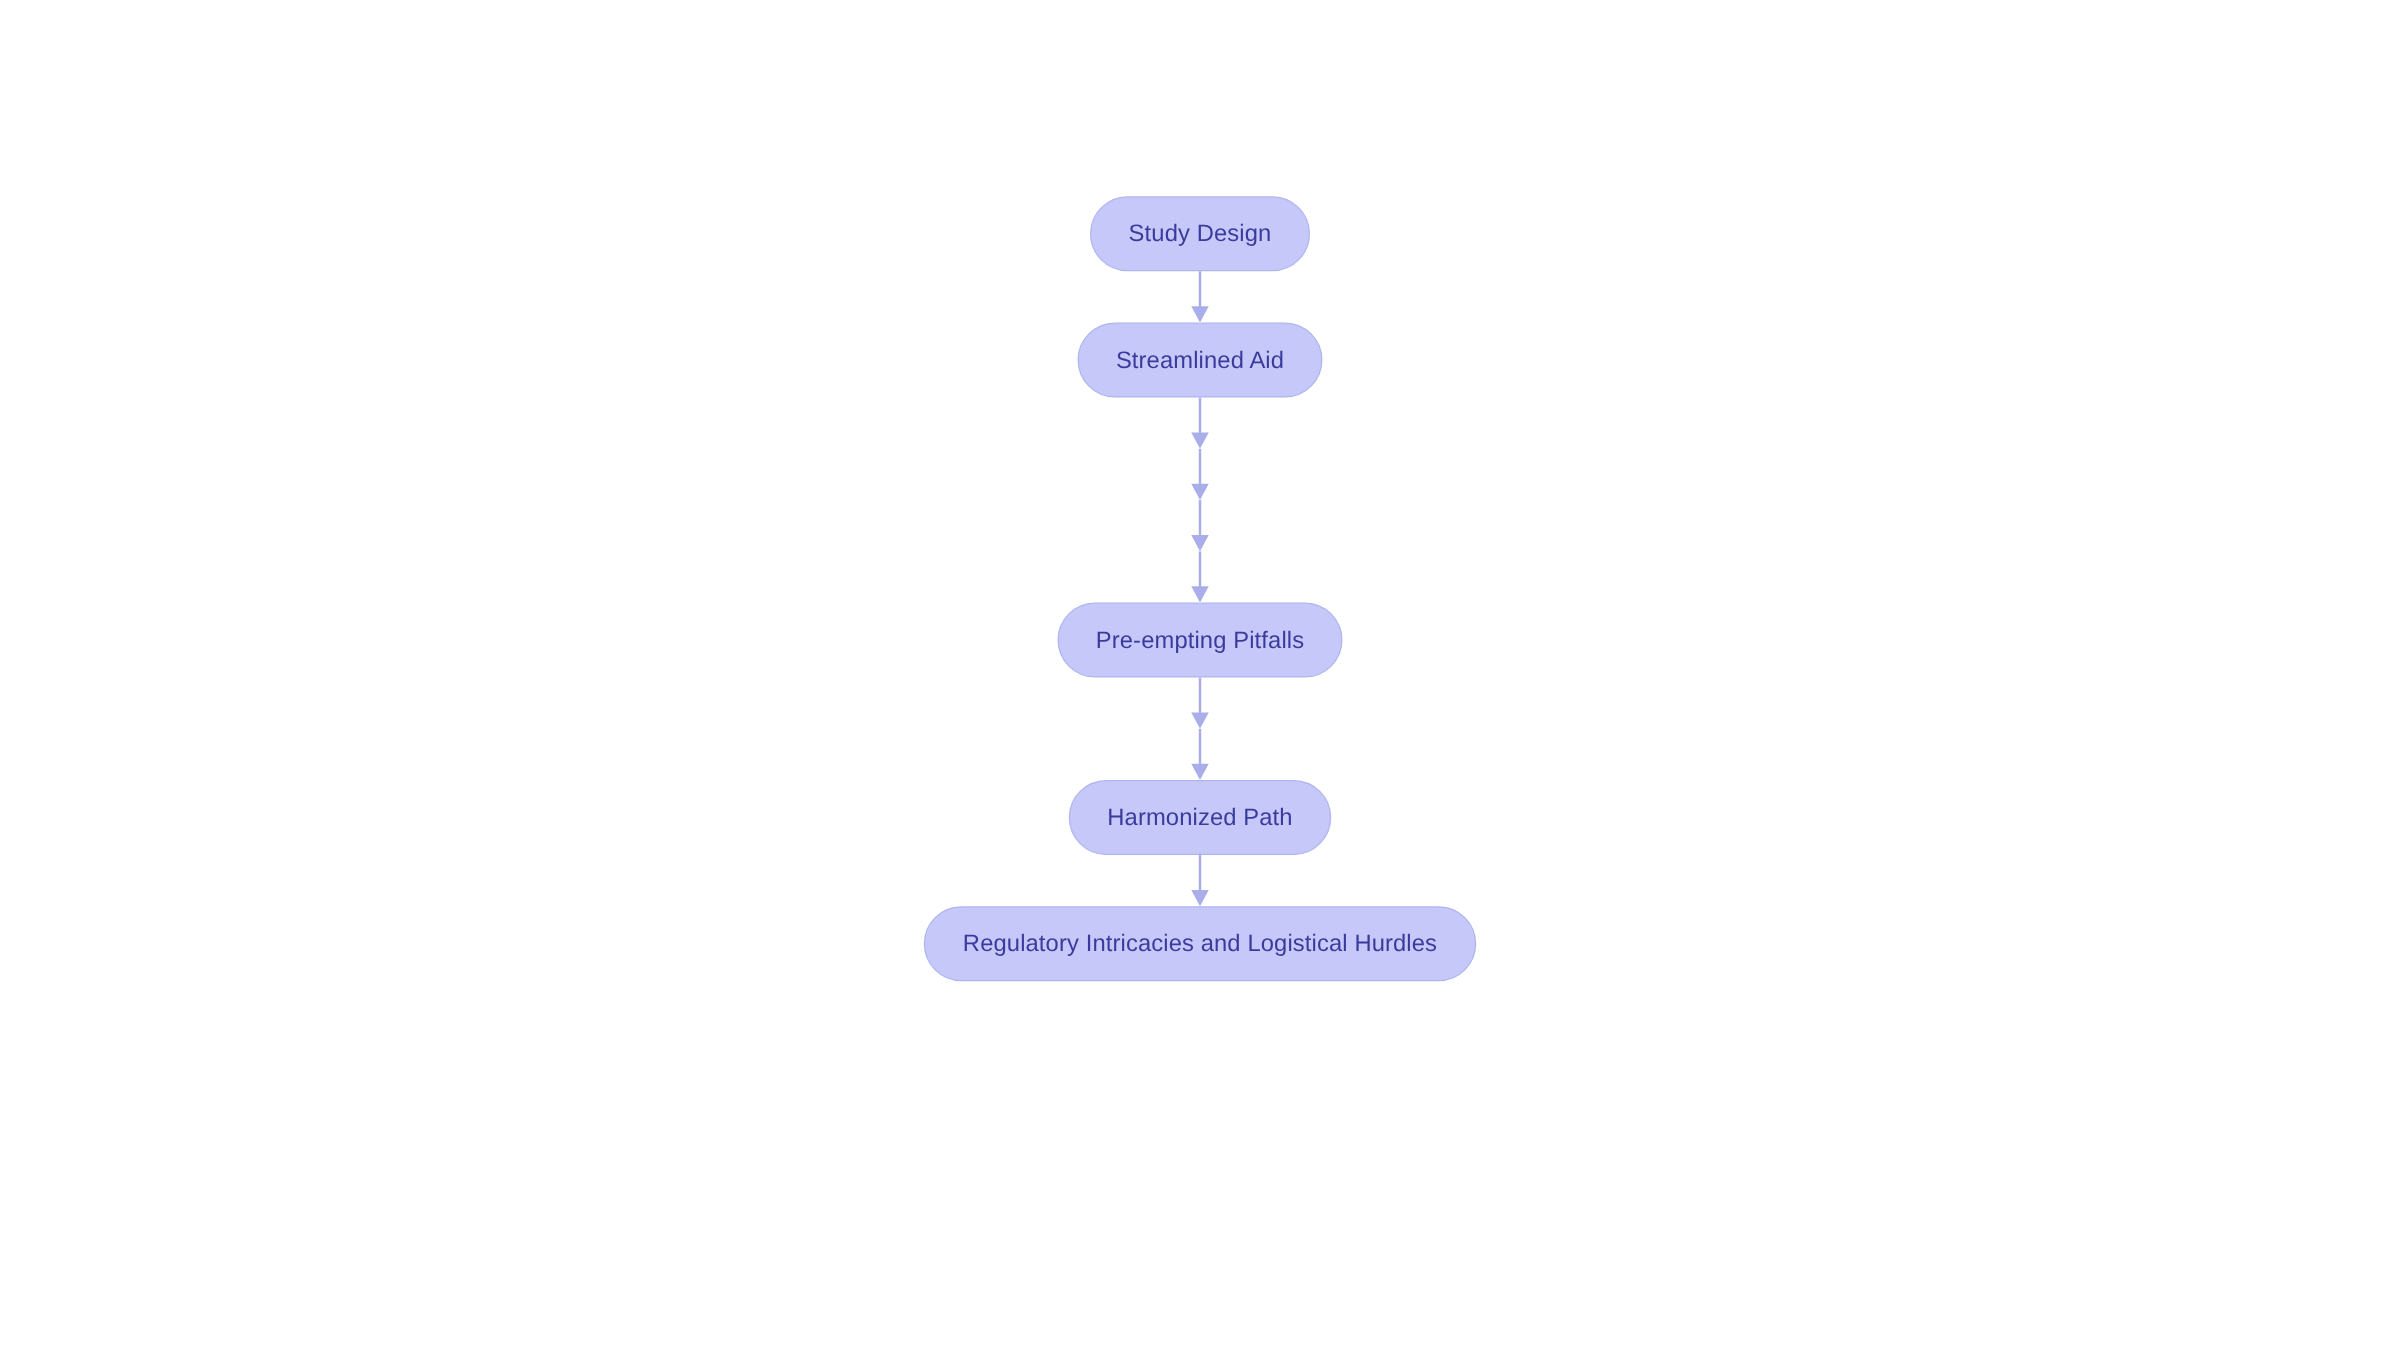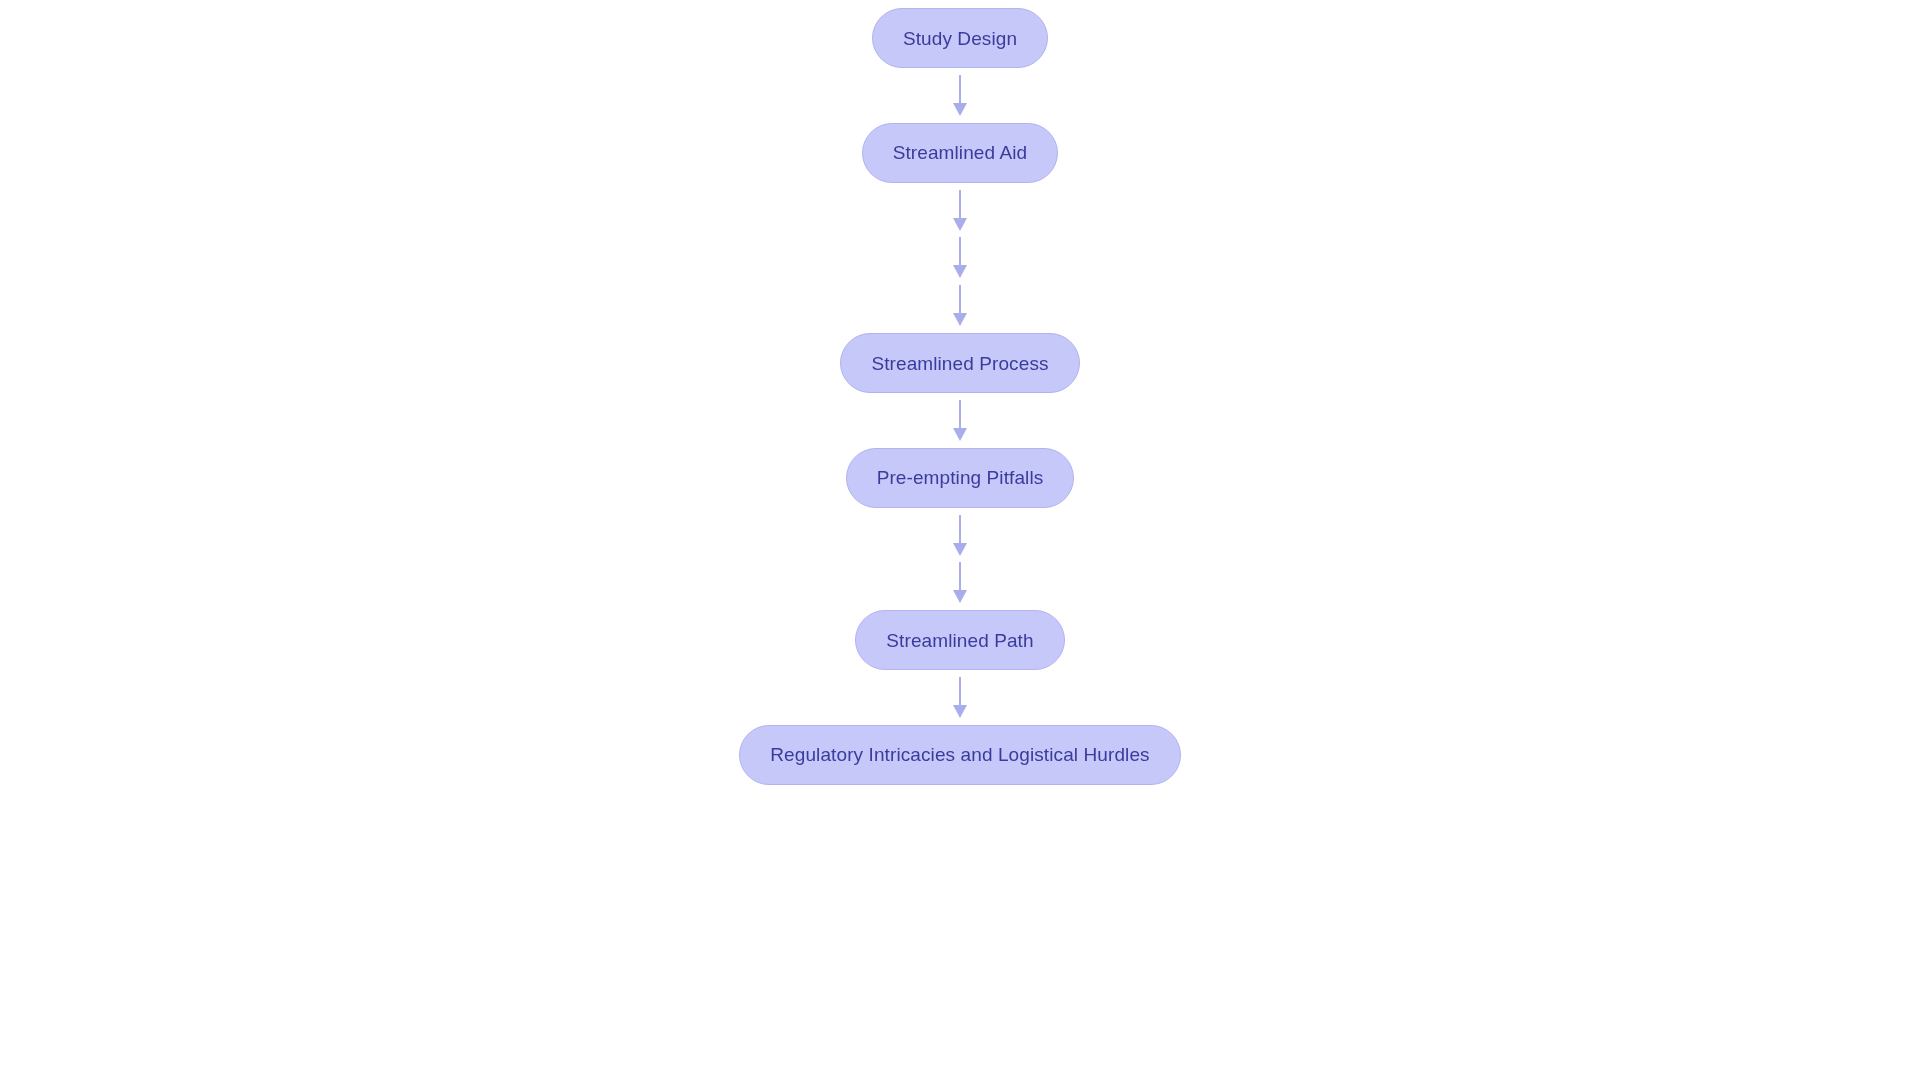--- a/index.html
+++ b/index.html
@@ -21,21 +21,21 @@
 
   .chart-stack {
     position: absolute;
     left: 0;
     top: 0;
     width: 1920px;
     height: 785px;
     display: flex;
     flex-direction: column;
     align-items: center;
-    justify-content: space-between;
+    justify-content: flex-end;
     padding-top: 8px;
     box-sizing: border-box;
   }
 
   .node {
     position: relative;
     box-sizing: border-box;
     height: 60px;
     border-radius: 30px;
     background: #c5c8f8;
@@ -114,23 +114,20 @@
       <div class="connector-line"></div>
       <div class="connector-arrow"></div>
     </div>
 
 
     <div class="connector">
       <div class="connector-line"></div>
       <div class="connector-arrow"></div>
     </div>
 
-    <div class="node">
-      <span class="node-label">Streamlined Process</span>
-    </div>
 
     <div class="connector">
       <div class="connector-line"></div>
       <div class="connector-arrow"></div>
     </div>
 
     <div class="node">
       <span class="node-label">Pre-empting Pitfalls</span>
     </div>
 
@@ -139,21 +136,21 @@
       <div class="connector-arrow"></div>
     </div>
 
 
     <div class="connector">
       <div class="connector-line"></div>
       <div class="connector-arrow"></div>
     </div>
 
     <div class="node">
-      <span class="node-label">Streamlined Path</span>
+      <span class="node-label">Harmonized Path</span>
     </div>
 
     <div class="connector">
       <div class="connector-line"></div>
       <div class="connector-arrow"></div>
     </div>
 
     <div class="node">
       <span class="node-label">Regulatory Intricacies and Logistical Hurdles</span>
     </div>

